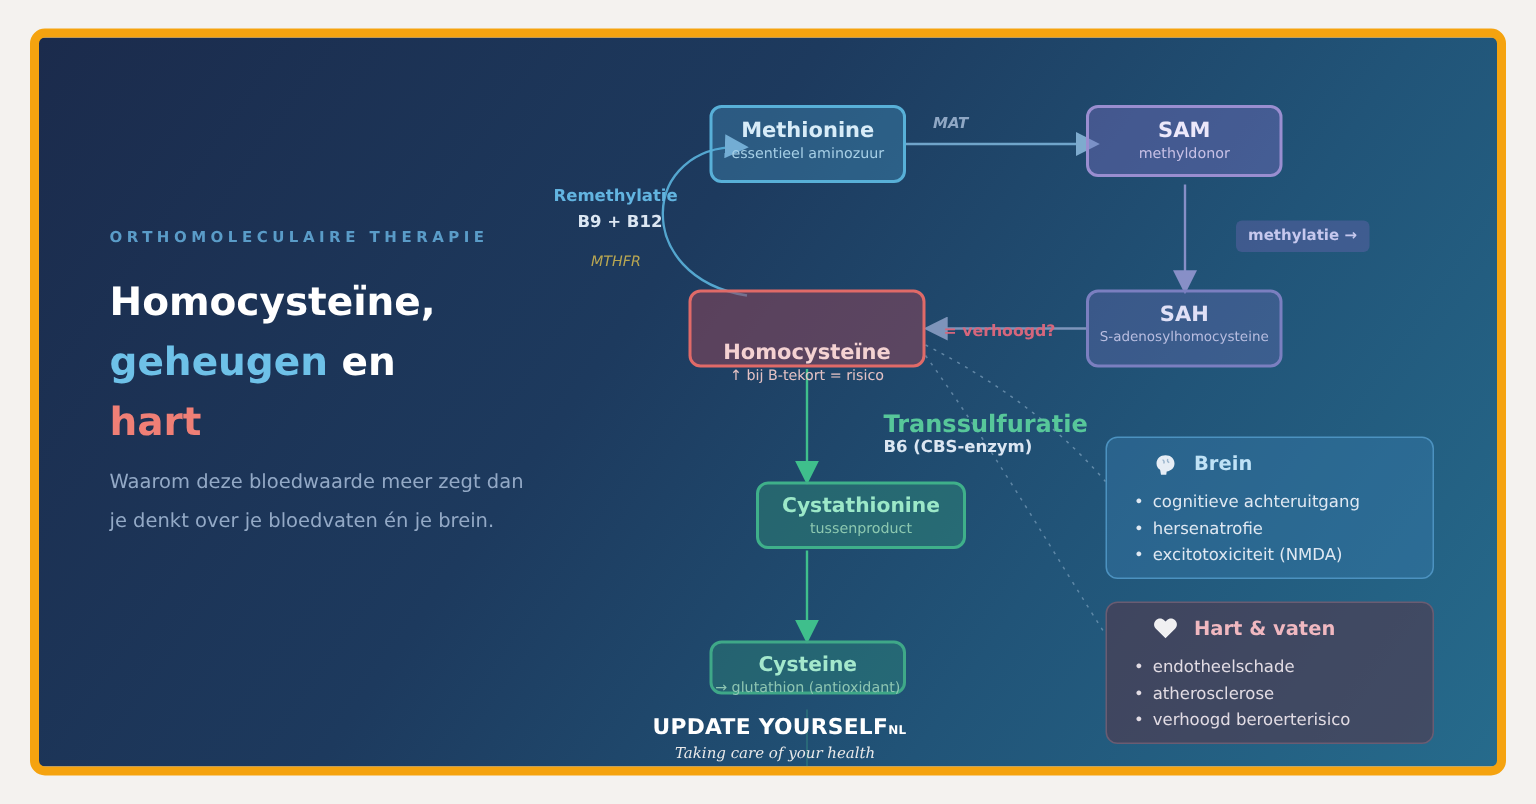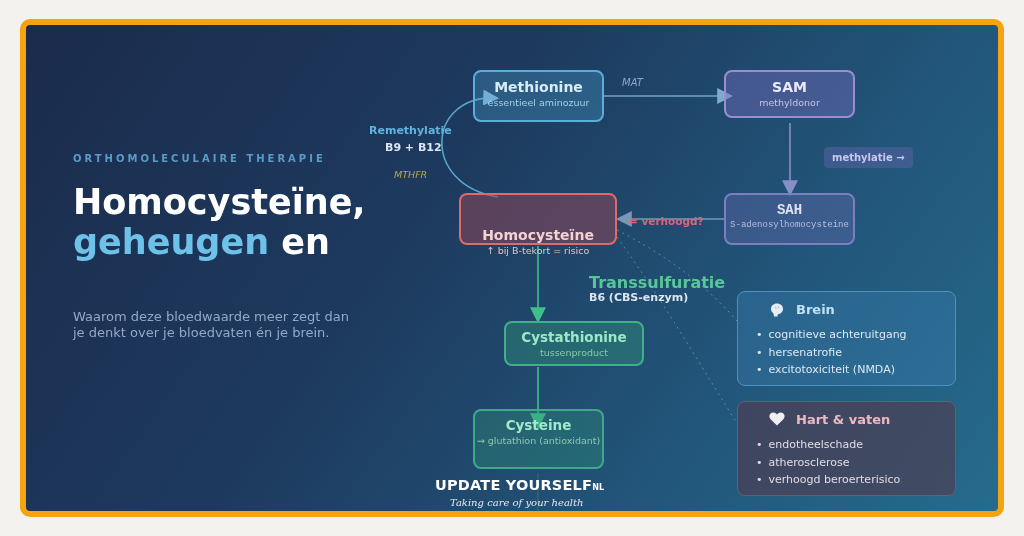--- a/index.html
+++ b/index.html
@@ -6,44 +6,44 @@
   html, body { width: 1024px; height: 536px; overflow: hidden; background: #f4f2ef; font-family: "DejaVu Sans", sans-serif; }
   .frame {
     position: absolute; left: 20px; top: 19px; width: 984px; height: 498px;
     border: 6px solid #f5a30f; border-radius: 10px;
     background: linear-gradient(125deg, #1b2b4c 0%, #1d3a5e 40%, #215478 70%, #266b8c 100%);
     overflow: hidden;
   }
   .inner { position: absolute; left: 0; top: 0; width: 972px; height: 486px; }
   
   .kicker { position: absolute; left: 47px; top: 128px; font-size: 10px; font-weight: bold; letter-spacing: 3px; color: #5a9cc8; }
-  .title { position: absolute; left: 47px; top: 157px; font-size: 35px; font-weight: bold; line-height: 40px; color: #ffffff; white-space: nowrap; }
+  .title { position: absolute; left: 47px; top: 157px; font-size: 26px; font-weight: bold; line-height: 40px; color: #ffffff; white-space: nowrap; }
   .title .blue { color: #6ec1e8; }
   .title .red { color: #ef7f76; }
-  .subtitle { position: absolute; left: 47px; top: 284px; width: 280px; font-size: 13px; line-height: 16px; color: #93a9c6; }
+  .subtitle { position: absolute; left: 47px; top: 284px; width: 280px; font-size: 13px; line-height: 26px; color: #93a9c6; }
 
   .node { position: absolute; border-radius: 8px; border: 2px solid; text-align: center; }
   .node .n-title { display: block; font-weight: bold; font-size: 14px; margin-top: 7px; }
   .node .n-sub { display: block; font-size: 9.5px; margin-top: 2px; }
 
   .n-meth { left: 447px; top: 45px; width: 131px; height: 52px; background: rgba(80,170,215,0.30); border-color: #58b0d8; }
   .n-meth .n-title { color: #d8ecf8; } .n-meth .n-sub { color: #a6cfe6; }
   .n-sam { left: 698px; top: 45px; width: 131px; height: 48px; background: rgba(120,110,190,0.42); border-color: #9a8ed0; }
   .n-sam .n-title { color: #ece8fa; } .n-sam .n-sub { color: #c7c0e6; }
-  .n-sah { left: 698px; top: 168px; width: 131px; height: 52px; background: rgba(110,110,180,0.35); border-color: #7b7fc0; font-family: Liberation Mono, monospace; }
+  .n-sah { left: 698px; top: 168px; width: 131px; height: 52px; background: rgba(110,110,180,0.35); border-color: #7b7fc0; }
   .n-sah .n-title { color: #e0e0f6; } .n-sah .n-sub { color: #b8bde0; font-size: 9px; }
   .n-homo { left: 433px; top: 168px; width: 158px; height: 52px; background: rgba(140,70,90,0.55); border-color: #e06a68; }
   .n-homo .n-title { color: #f4d2d2; margin-top: 32px; } .n-homo .n-sub { color: #e4c2c4; }
   .n-cysta { left: 438px; top: 296px; width: 140px; height: 45px; background: rgba(50,150,120,0.40); border-color: #3fb08a; margin-left: 40px; }
   .n-cysta .n-title { color: #9ce8c8; margin-top: 6px; font-size: 13.5px; } .n-cysta .n-sub { color: #8cc8b0; }
-  .n-cys { left: 447px; top: 384px; width: 131px; height: 60px; background: rgba(50,150,120,0.35); border-color: #3fa888; }
+  .n-cys { left: 447px; top: 402px; width: 131px; height: 36px; background: rgba(50,150,120,0.35); border-color: #3fa888; }
   .n-cys .n-title { color: #a4e8cc; margin-top: 6px; font-size: 13.5px; } .n-cys .n-sub { color: #8ec6b2; }
 
   .lbl { position: absolute; font-weight: bold; white-space: nowrap; }
-  .l-mat { left: 596px; top: 52px; font-size: 10px; font-style: italic; font-weight: normal; color: #8fa7c4; }
+  .l-mat { left: 596px; top: 52px; font-size: 10px; font-style: italic; font-weight: bold; color: #8fa7c4; }
   .l-remeth { left: 343px; top: 99px; font-size: 11px; color: #62b4e0; }
   .l-b9 { left: 359px; top: 116px; font-size: 11px; color: #dbe6f2; }
   .l-mthfr { left: 368px; top: 144px; font-size: 9.5px; font-style: italic; font-weight: normal; color: #b9a752; }
   .l-methyl { left: 798px; top: 122px; font-size: 10px; color: #c6c8ee; background: rgba(100,100,170,0.45); border-radius: 4px; padding: 5px 8px; }
   .l-verh { left: 603px; top: 190px; font-size: 10.5px; color: #d6667c; }
   .l-trans { left: 563px; top: 248px; font-size: 16px; color: #57c79a; }
   .l-b6 { left: 563px; top: 266px; font-size: 11px; color: #dbe6f2; }
 
   .card { position: absolute; border-radius: 8px; border: 1.5px solid; padding: 10px 0 0 18px; }
   .card-brain { left: 711px; top: 266px; width: 219px; height: 95px; background: rgba(60,130,180,0.35); border-color: #4c92c0; }
@@ -100,20 +100,21 @@
     <path d="M591,205 C640,230 680,260 711,296" fill="none" stroke="#8fb0cc" stroke-width="1" stroke-dasharray="2,4" opacity="0.6"></path>
     <path d="M591,212 C640,280 680,350 711,398" fill="none" stroke="#8fb0cc" stroke-width="1" stroke-dasharray="2,4" opacity="0.55"></path>
 
     <line x1="512" y1="448" x2="512" y2="486" stroke="#3fa888" stroke-width="1" opacity="0.4"></line>
   </svg>
 
   <div class="kicker">ORTHOMOLECULAIRE THERAPIE</div>
   <div class="title">
     <span>Homocysteïne,</span><br>
     <span class="blue">geheugen</span><span> en</span><br>
+    <span class="red">hart</span>
   </div>
   <div class="subtitle">Waarom deze bloedwaarde meer zegt dan je denkt over je bloedvaten én je brein.</div>
 
   <div class="node n-meth">
     <span class="n-title">Methionine</span>
     <span class="n-sub">essentieel aminozuur</span>
   </div>
   <div class="node n-sam">
     <span class="n-title">SAM</span>
     <span class="n-sub">methyldonor</span>

